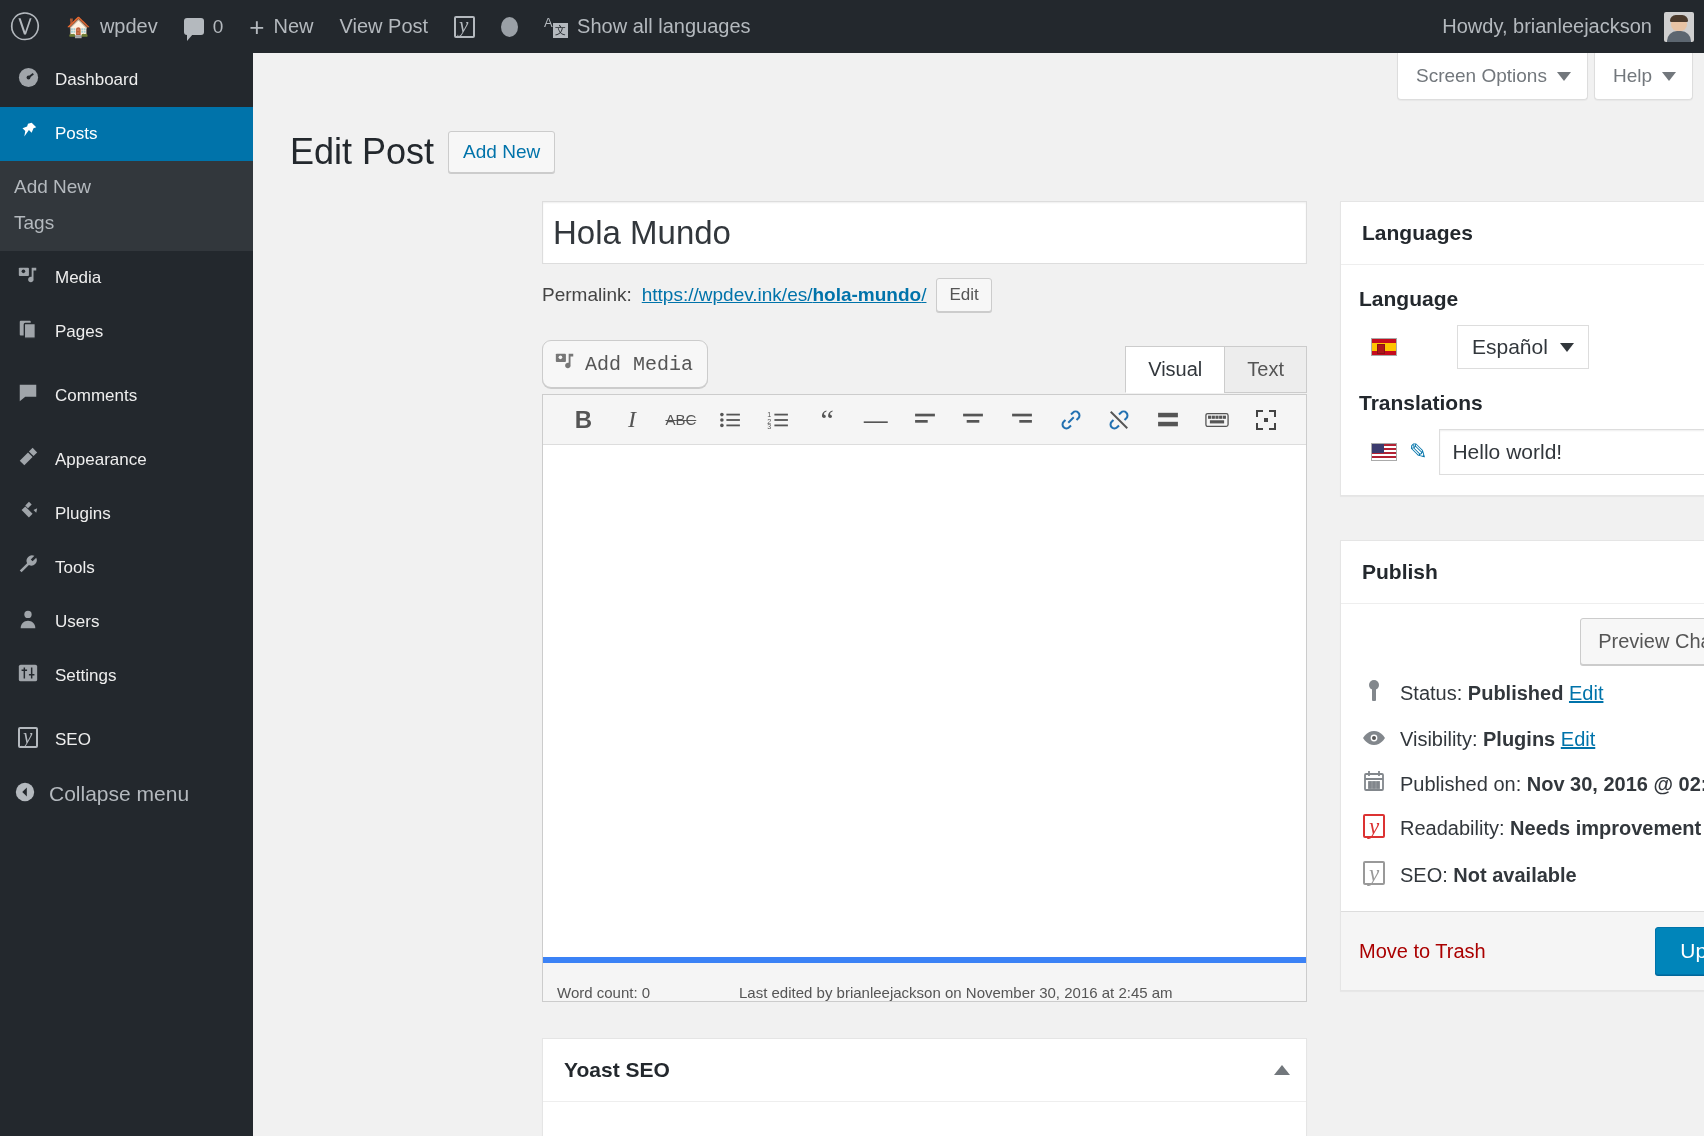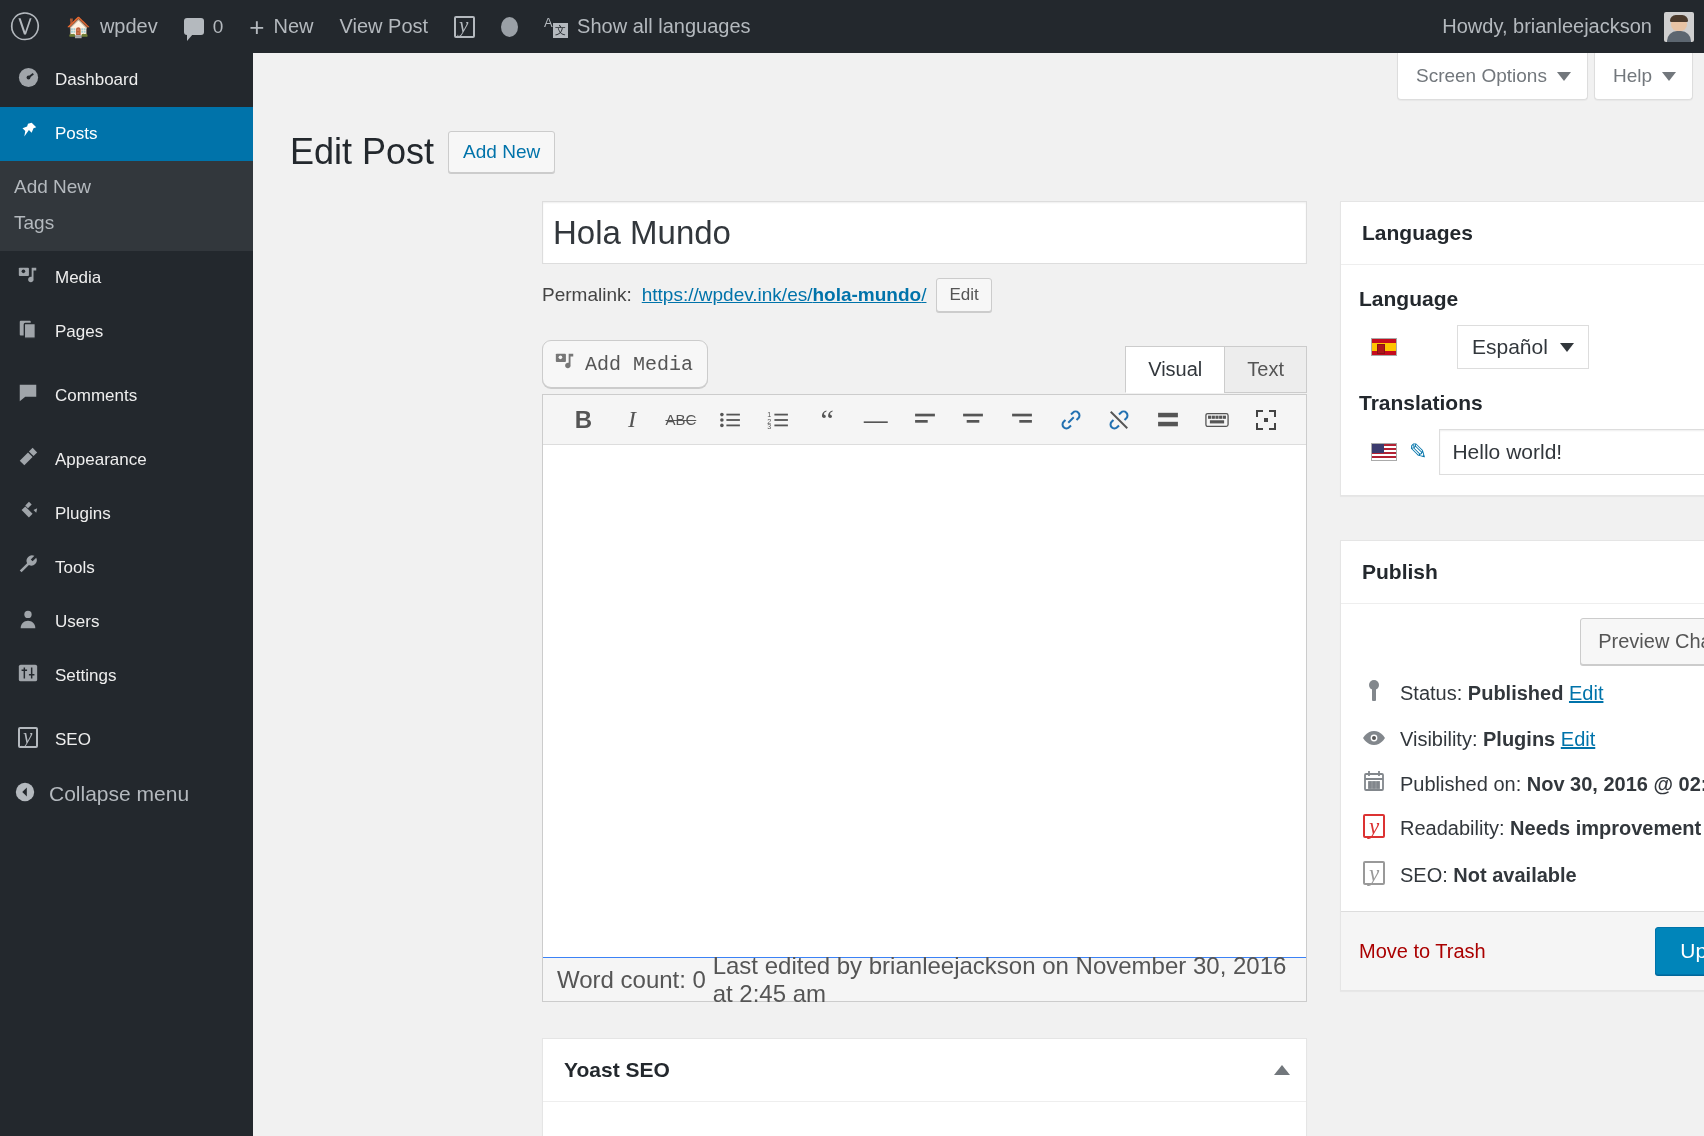--- a/index.html
+++ b/index.html
@@ -207,22 +207,22 @@
     height: 50px; background: #f5f5f5; border-bottom: 1px solid #ddd;
     display: flex; align-items: center; padding: 0 16px; gap: 0px;
   }
   .tbtn {
     width: 50px; height: 40px; display: flex; align-items: center;
     justify-content: center; cursor: pointer; color: #555; font-size: 22px;
   }
   .tbtn.last { margin-left: auto; }
   .editor-canvas { height: 512px; background: #fff; }
   .editor-status {
-    height: 44px; background: #f5f5f5; border-top: 1px solid #3b82f6;
-    display: flex; align-items: center; font-size: 24px; color: #555;
+    height: 44px; background: #f5f5f5; border-top: 6px solid #3b82f6;
+    display: flex; align-items: flex-end; font-size: 15px; color: #555;
   }
   .editor-status .wc { padding-left: 14px; width: 196px; }
 
   
   .postbox {
     background: #fff; border: 1px solid #e5e5e5;
     box-shadow: 0 1px 1px rgba(0,0,0,.04);
   }
   .postbox-header {
     display: flex; align-items: center; justify-content: space-between;

